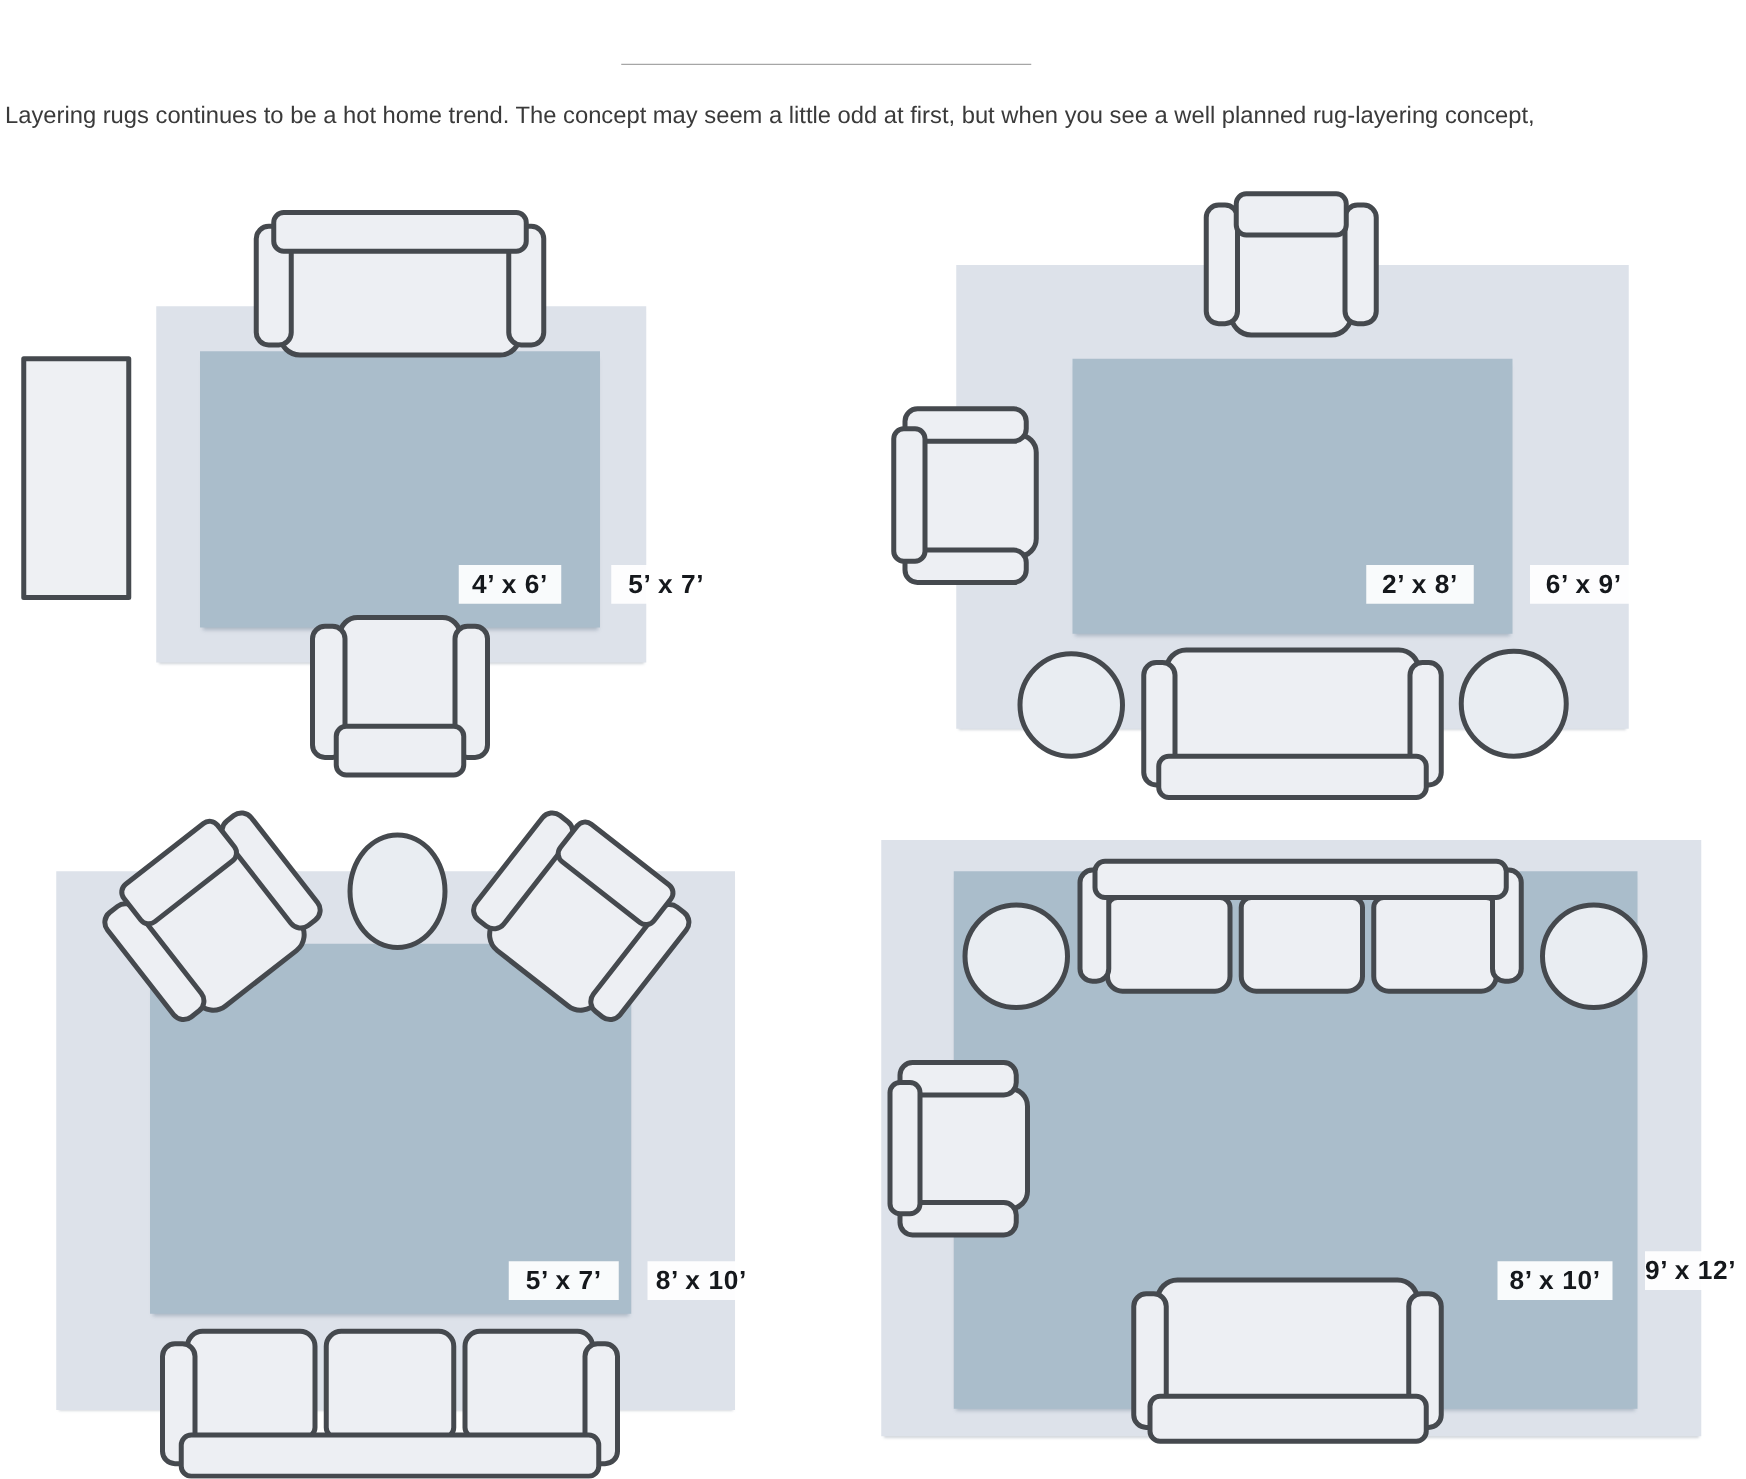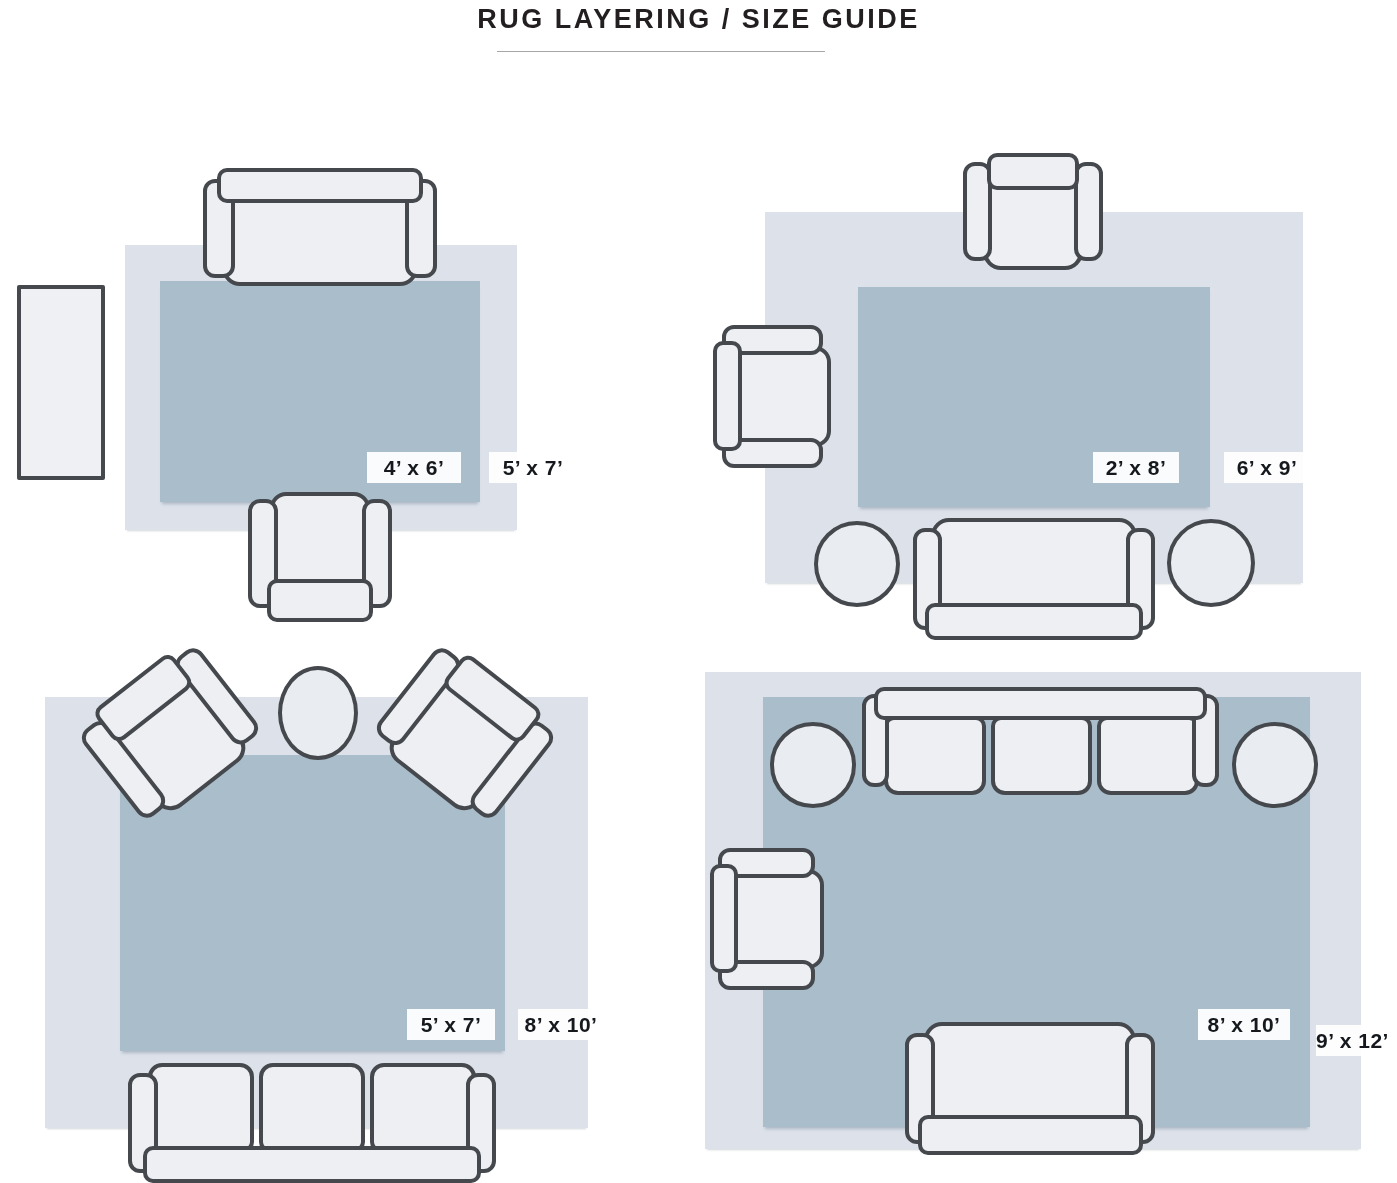--- a/index.html
+++ b/index.html
@@ -86,24 +86,24 @@
     position:absolute;z-index:4;height:31px;line-height:31px;
     background:rgba(255,255,255,0.93);text-align:center;
     font-size:21px;font-weight:700;color:#15181c;letter-spacing:0.5px;
   }
 </style>
 </head>
 <body>
 
 <div class="page">
 
-  <div class="title">RUG LAYERING / SIZE GUIDE</div>
   <div class="title-divider"></div>
 
   <div class="intro">
+    <div>Layering rugs continues to be a hot home trend. The concept may seem a little odd at first, but when you see a well planned rug-layering concept,</div>
   </div>
 
   <div class="diagram" style="left:0;top:150px;width:640px;height:500px">
     <div class="rug outer" style="left:125px;top:95px;width:392px;height:285px"></div>
     <div class="rug inner" style="left:160px;top:131px;width:320px;height:221px"></div>
 
     <div class="console-table" style="left:17px;top:135px;width:88px;height:195px"></div>
 
     <div class="f sofa-down" style="left:203px;top:18px;width:234px;height:118px">
       <div class="p seat"></div>
@@ -112,21 +112,21 @@
       <div class="p back"></div>
     </div>
 
     <div class="f chair-up" style="left:248px;top:342px;width:144px;height:130px">
       <div class="p seat"></div>
       <div class="p arm-l"></div>
       <div class="p arm-r"></div>
       <div class="p back"></div>
     </div>
 
-    <div class="size-label" style="left:367px;top:302px;width:94px">4’ x 6’</div>
+    <div class="size-label" style="left:367px;top:302px;width:82px">4’ x 6’</div>
     <div class="size-label" style="left:489px;top:302px;width:88px">5’ x 7’</div>
   </div>
 
   <div class="diagram" style="left:640px;top:140px;width:757px;height:520px">
     <div class="rug outer" style="left:125px;top:72px;width:538px;height:371px"></div>
     <div class="rug inner" style="left:218px;top:147px;width:352px;height:220px"></div>
 
     <div class="f chair-down" style="left:323px;top:13px;width:140px;height:117px">
       <div class="p seat"></div>
       <div class="p arm-l"></div>
@@ -212,16 +212,16 @@
     </div>
 
     <div class="f sofa-up" style="left:215px;top:382px;width:250px;height:133px">
       <div class="p seat"></div>
       <div class="p arm-l"></div>
       <div class="p arm-r"></div>
       <div class="p back"></div>
     </div>
 
     <div class="size-label" style="left:508px;top:369px;width:92px">8’ x 10’</div>
-    <div class="size-label" style="left:626px;top:385px;width:73px">9’ x 12’</div>
+    <div class="size-label" style="left:626px;top:361px;width:73px">9’ x 12’</div>
   </div>
 
 </div>
 
 </body></html>

